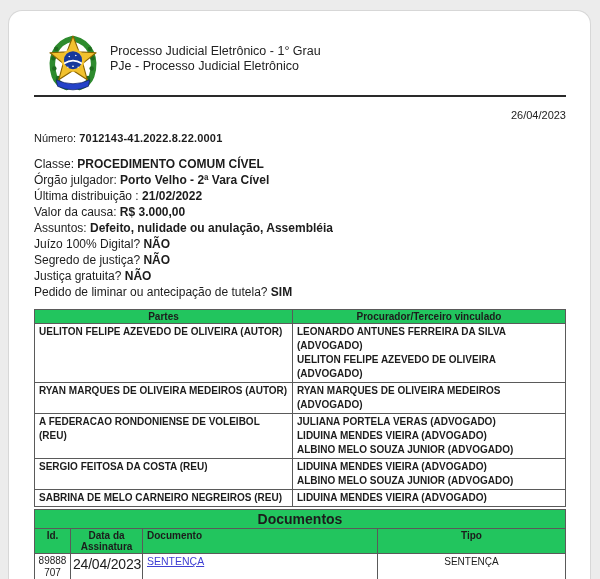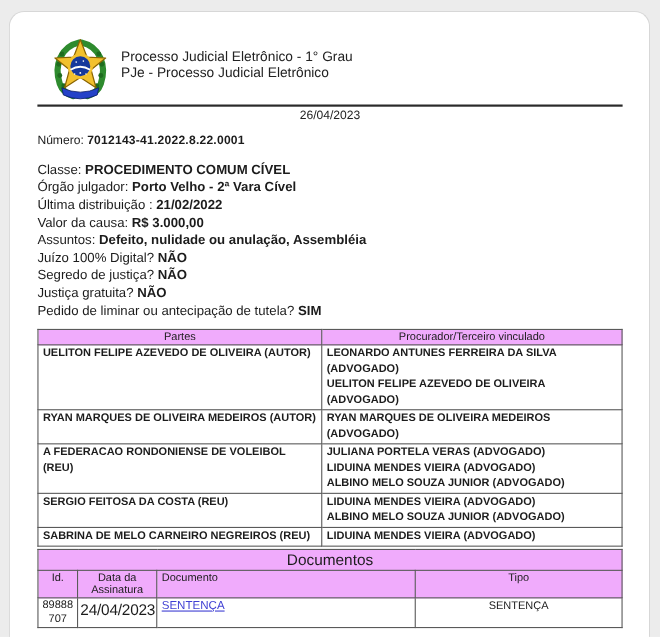--- a/index.html
+++ b/index.html
@@ -22,32 +22,32 @@
     overflow: hidden;
   }
   .content { padding: 0 24px 16px 25px; }
 
   
   .letterhead { display: flex; align-items: flex-start; margin-top: 22px; margin-left: 11px; }
   .logo { width: 56px; height: 60px; flex: 0 0 auto; }
   .letterhead-text { margin-left: 9px; padding-top: 11px; font-size: 12.5px; line-height: 15px; color: #222; }
 
   .rule { border: none; border-top: 2px solid #2a2a2a; margin-top: 2px; }
-  .date-line { text-align: center; font-size: 11px; margin-top: 2px; color: #222; }
+  .date-line { text-align: right; font-size: 11px; margin-top: 12px; color: #222; }
 
   .numero-line { margin-top: 11px; font-size: 11px; }
   .numero-line b { letter-spacing: 0.2px; }
 
   .details { margin-top: 12px; font-size: 12px; line-height: 16px; }
   .detail-line b { }
 
   
   table { width: 100%; border-collapse: collapse; table-layout: fixed; }
   th, td { border: 1px solid #5a5a5a; padding: 1px 4px; vertical-align: top; }
-  th { background: #f0abfc; font-size: 10px; font-weight: normal; text-align: center; }
+  th { background: #22c55e; font-size: 10px; font-weight: bold; text-align: center; }
 
   .partes-table { margin-top: 9px; font-size: 10px; font-weight: bold; }
   .partes-table col.c-parte { width: 258px; }
   .partes-table td { line-height: 14px; }
   .proc-line { line-height: 14px; }
 
   .docs-table { margin-top: 2px; font-size: 10px; }
   .docs-table col.c-id { width: 36px; }
   .docs-table col.c-data { width: 72px; }
   .docs-table col.c-doc { width: 235px; }

